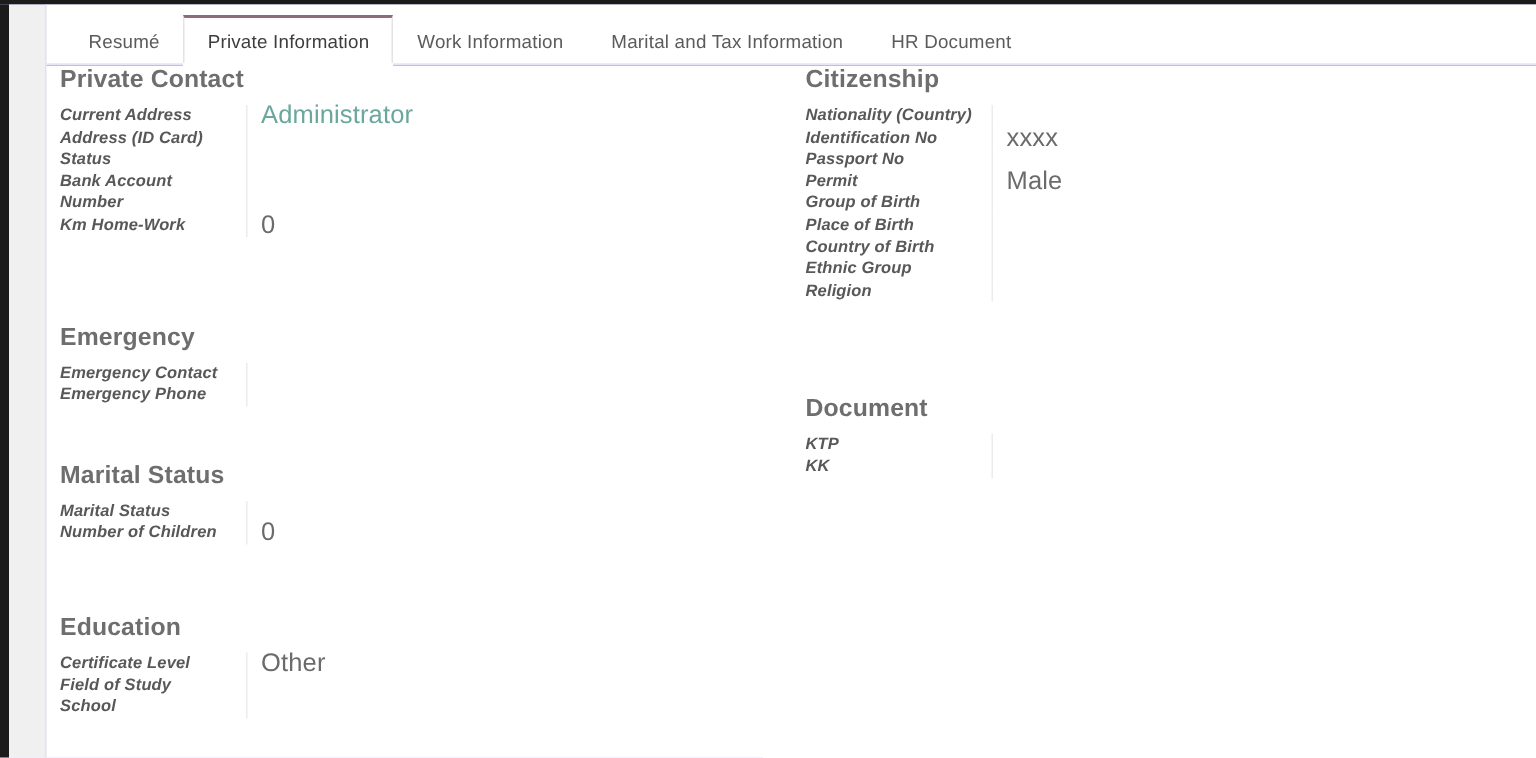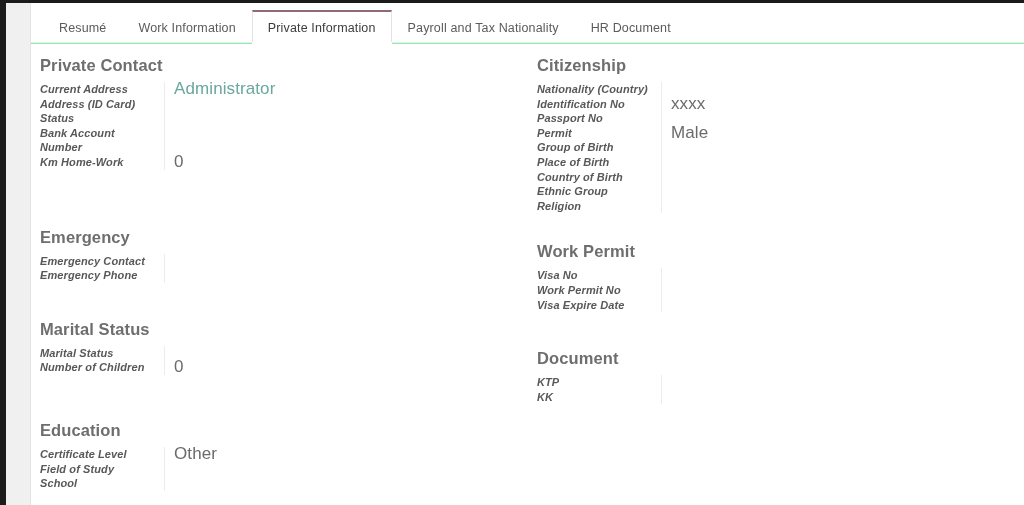--- a/index.html
+++ b/index.html
@@ -11,21 +11,21 @@
     height: 505px;
     background: #ffffff;
     font-family: "Liberation Sans", sans-serif;
     overflow: hidden;
   }
 
   .page {
     position: relative;
     width: 1024px;
     height: 505px;
-    background: #86efac;
+    background: #c4b5fd;
     box-sizing: border-box;
     border-top: 3px solid #1b1b1b;
   }
 
   
   .edge-dark {
     position: absolute;
     left: 0;
     top: 0;
     width: 6px;
@@ -99,21 +99,21 @@
   .content {
     position: absolute;
     left: 31px;
     top: 41px;
     right: 0;
     bottom: 0;
     background: #ffffff;
   }
   .col {
     position: absolute;
-    top: 12px;
+    top: 0;
   }
   .col-left  { left: 9px;   width: 470px; }
   .col-right { left: 506px; width: 470px; }
 
   .group { margin-bottom: 4px; }
 
   .group-title {
     font-size: 16.5px;
     font-weight: bold;
     color: #6e6e6e;
@@ -159,23 +159,23 @@
 <body>
 
 <div class="page">
 
   <div class="edge-dark"></div>
   <div class="edge-grey"></div>
 
   <div class="tabbar">
     <div class="tabs" id="tabs-root">
         <div class="tab">Resumé</div>
+        <div class="tab active">Private Information</div>
         <div class="tab">Work Information</div>
-        <div class="tab active">Private Information</div>
-        <div class="tab">Payroll and Tax Nationality</div>
+        <div class="tab">Marital and Tax Information</div>
         <div class="tab">HR Document</div>
       </div>
   </div>
 
   <div class="content">
     <div class="col col-left" id="left-col">
         <div>
           <div class="group">
             <div class="group-title">Private Contact</div>
             <table class="fields">
@@ -304,39 +304,20 @@
                 <tr>
                   <td class="f-label">Religion</td>
                   <td class="f-value empty">&nbsp;</td>
                 </tr>
               </tbody>
             </table>
           </div>
           <div class="gap-r1"></div>
         </div>
         <div>
-          <div class="group">
-            <div class="group-title">Work Permit</div>
-            <table class="fields">
-              <tbody>
-                <tr>
-                  <td class="f-label">Visa No</td>
-                  <td class="f-value empty">&nbsp;</td>
-                </tr>
-                <tr>
-                  <td class="f-label">Work Permit No</td>
-                  <td class="f-value empty">&nbsp;</td>
-                </tr>
-                <tr>
-                  <td class="f-label">Visa Expire Date</td>
-                  <td class="f-value empty">&nbsp;</td>
-                </tr>
-              </tbody>
-            </table>
-          </div>
           <div class="gap-r2"></div>
         </div>
         <div>
           <div class="group">
             <div class="group-title">Document</div>
             <table class="fields">
               <tbody>
                 <tr>
                   <td class="f-label">KTP</td>
                   <td class="f-value empty">&nbsp;</td>

